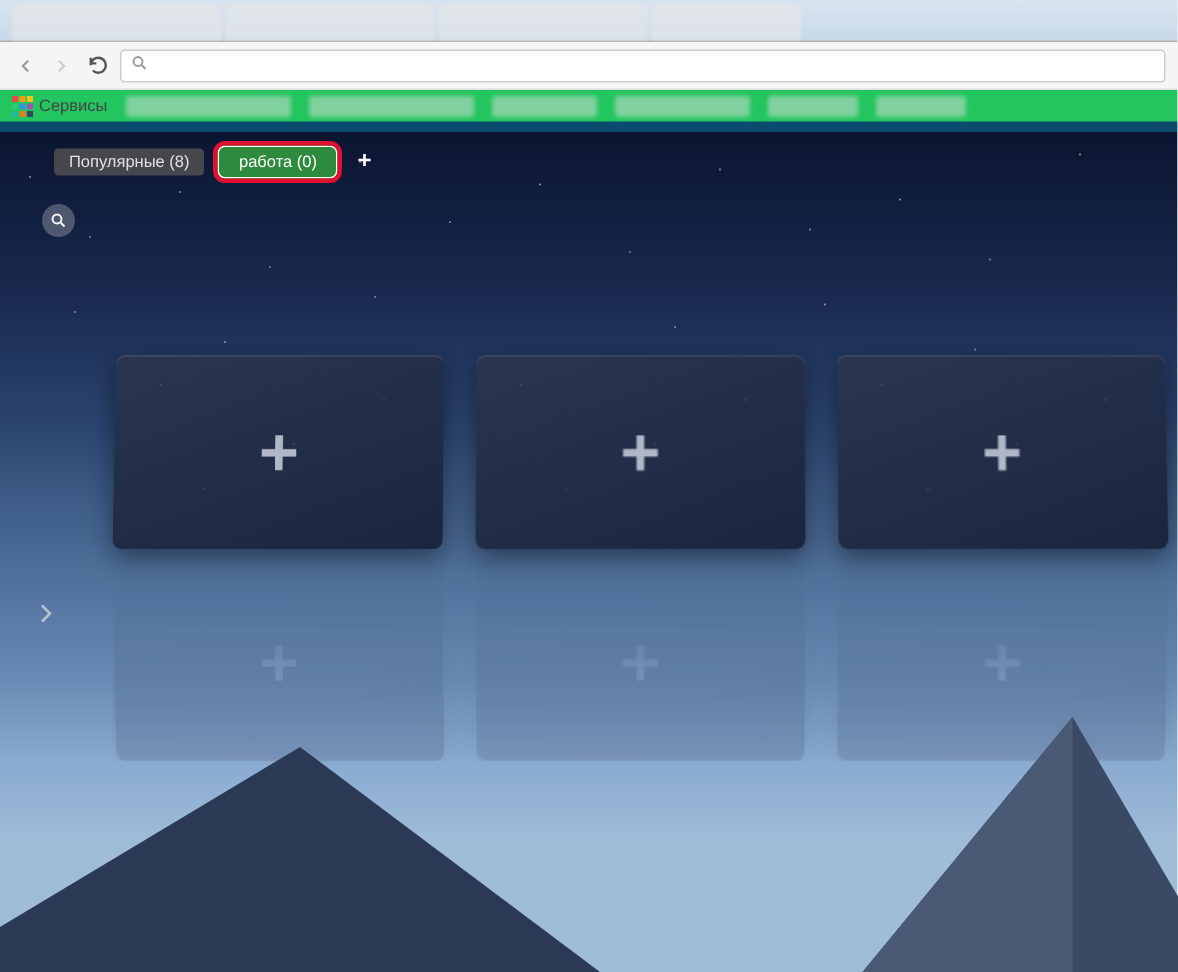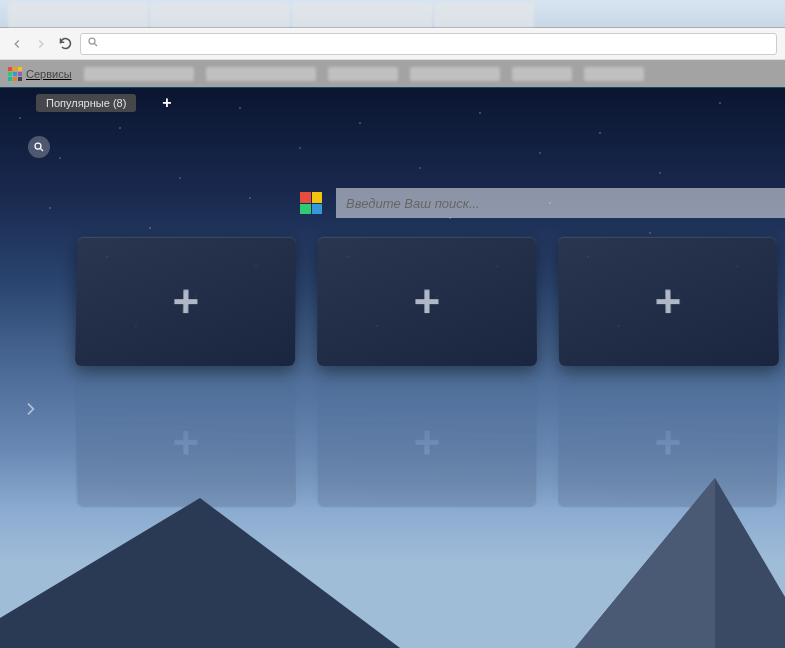--- a/index.html
+++ b/index.html
@@ -61,27 +61,26 @@
       align-items: center;
       padding: 0 6px;
     }
     .address-search-icon {
       color: #999;
       font-size: 12px;
       margin-right: 4px;
     }
     .bookmarks-bar {
       height: 28px;
-      background: #a3a3a3;
-      border-bottom: 1px solid #0c4a6e;
+      background: #22c55e;
+      border-bottom: 7px solid #0c4a6e;
       display: flex;
       align-items: center;
       padding: 0 8px;
       gap: 12px;
-      text-decoration: underline;
     }
     .bookmark-item {
       display: flex;
       align-items: center;
       gap: 4px;
       font-size: 11px;
       color: #444;
     }
     .apps-icon {
       width: 14px;
@@ -180,21 +179,21 @@
       border-left: 140px solid transparent;
       border-right: 0 solid transparent;
       border-bottom: 170px solid #4a5a75;
     }
     .group-tabs {
       position: absolute;
       top: 6px;
       left: 36px;
       display: flex;
       align-items: center;
-      gap: 22px;
+      gap: 6px;
     }
     .group-tab {
       background: rgba(80,80,80,0.85);
       color: #e0e0e0;
       font-size: 11px;
       padding: 3px 10px;
       border-radius: 3px;
       cursor: pointer;
     }
     .group-tab.active {
@@ -378,39 +377,31 @@
   <div class="bookmark-blur" style="width:90px"></div>
   <div class="bookmark-blur" style="width:60px"></div>
   <div class="bookmark-blur" style="width:60px"></div>
 </div>
 
 <div class="content-area">
   <div class="stars"></div>
 
   <div class="group-tabs">
     <div class="group-tab">Популярные (8)</div>
+    <div class="group-tab active">работа (0)</div>
     <div class="add-group">+</div>
   </div>
 
   <div class="search-btn-small">
     <svg viewBox="0 0 24 24" fill="none" stroke="#fff" stroke-width="2.5">
         <circle cx="10" cy="10" r="6"></circle>
         <path d="M20 20l-5-5"></path>
       </svg>
   </div>
 
-  <div class="search-section">
-    <div class="search-logo">
-      <span></span>
-        <span></span>
-        <span></span>
-        <span></span>
-    </div>
-    <input class="search-input" type="text" placeholder="Введите Ваш поиск..." style="">
-  </div>
 
   <div class="tiles-row">
     <div class="tile">
       <span class="plus-icon">+</span>
     </div>
     <div class="tile">
       <span class="plus-icon">+</span>
     </div>
     <div class="tile">
       <span class="plus-icon">+</span>

